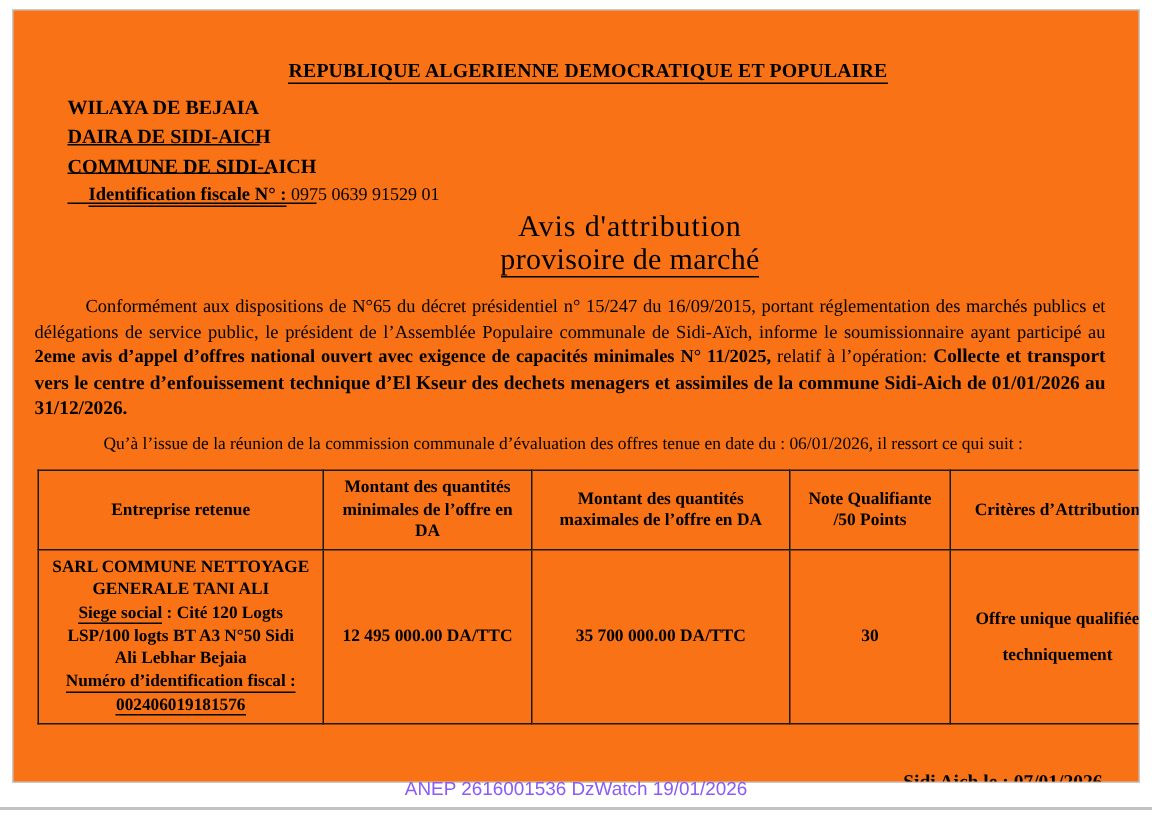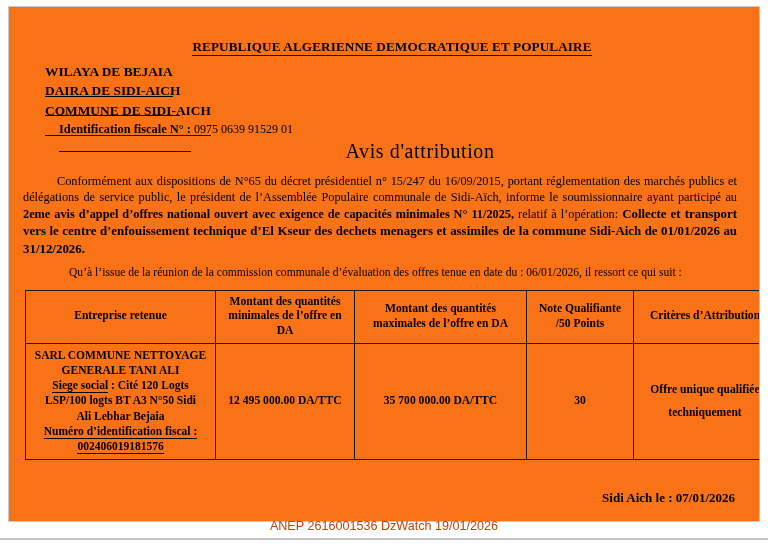--- a/index.html
+++ b/index.html
@@ -61,21 +61,21 @@
   }
   .admin-line span.u { border-bottom: 1.4px solid #000; padding-bottom: 17px; }
 
   .fiscal {
     font-weight: bold;
     font-size: 12.4px;
     margin-top: 3px;
     margin-left: 14px;
     white-space: nowrap;
   }
-  .fiscal .lbl { border-bottom: 1.3px solid #000; padding-bottom: 15px; }
+  .fiscal .lbl { border-bottom: 1.3px solid #000; padding-bottom: 1px; }
   .fiscal .val { font-weight: normal; font-size: 12px; }
 
   
   .doc-title {
     margin-top: 4px;
     text-align: center;
     padding-left: 66px;
   }
   .doc-title .l1 {
     font-size: 20px;
@@ -185,20 +185,21 @@
 
     <div class="admin-block">
       <div class="admin-line"><span class="u">WILAYA DE BEJAIA</span></div>
       <div class="admin-line"><span class="u">DAIRA DE SIDI-AICH</span></div>
       <div class="admin-line"><span class="u">COMMUNE DE SIDI-AICH</span></div>
       <div class="fiscal"><span class="lbl">Identification fiscale N° :</span> <span class="val">0975 0639 91529 01</span></div>
     </div>
 
     <div class="doc-title">
       <div class="l1">Avis  d'attribution</div>
+      <div><span class="l2">provisoire de marché</span></div>
     </div>
 
     <div class="para"><span>Conformément aux dispositions de N°65 du décret présidentiel n° 15/247 du 16/09/2015, portant réglementation des marchés publics et délégations de service public,  le président de  l’Assemblée Populaire communale de Sidi-Aïch, informe le soumissionnaire ayant participé au </span><b>2eme avis d’appel d’offres national ouvert avec exigence de capacités   minimales N° 11/2025,</b><span> relatif à l’opération:  </span><span class="big">Collecte et transport vers le centre d’enfouissement technique d’El Kseur des dechets menagers et assimiles de la commune Sidi-Aich de 01/01/2026 au 31/12/2026.</span></div>
 
     <div class="para2">Qu’à l’issue de la réunion de la commission communale d’évaluation des offres tenue en date du : 06/01/2026, il ressort ce qui suit :</div>
 
     <div class="tbl-wrap">
       <table class="main">
         <thead>
           <tr>
@@ -245,14 +246,14 @@
     </div>
 
     <div class="sign">
       <div class="s1">Sidi Aich le : 07/01/2026</div>
 
     </div>
 
   </div>
 </div>
 
-<div class="anep" style="color: #c2410c;">ANEP 2616001536 DzWatch 19/01/2026</div>
+<div class="anep" style="color: #8b5cf6;">ANEP 2616001536 DzWatch 19/01/2026</div>
 <div class="footer-rule"></div>
 
 </body></html>

